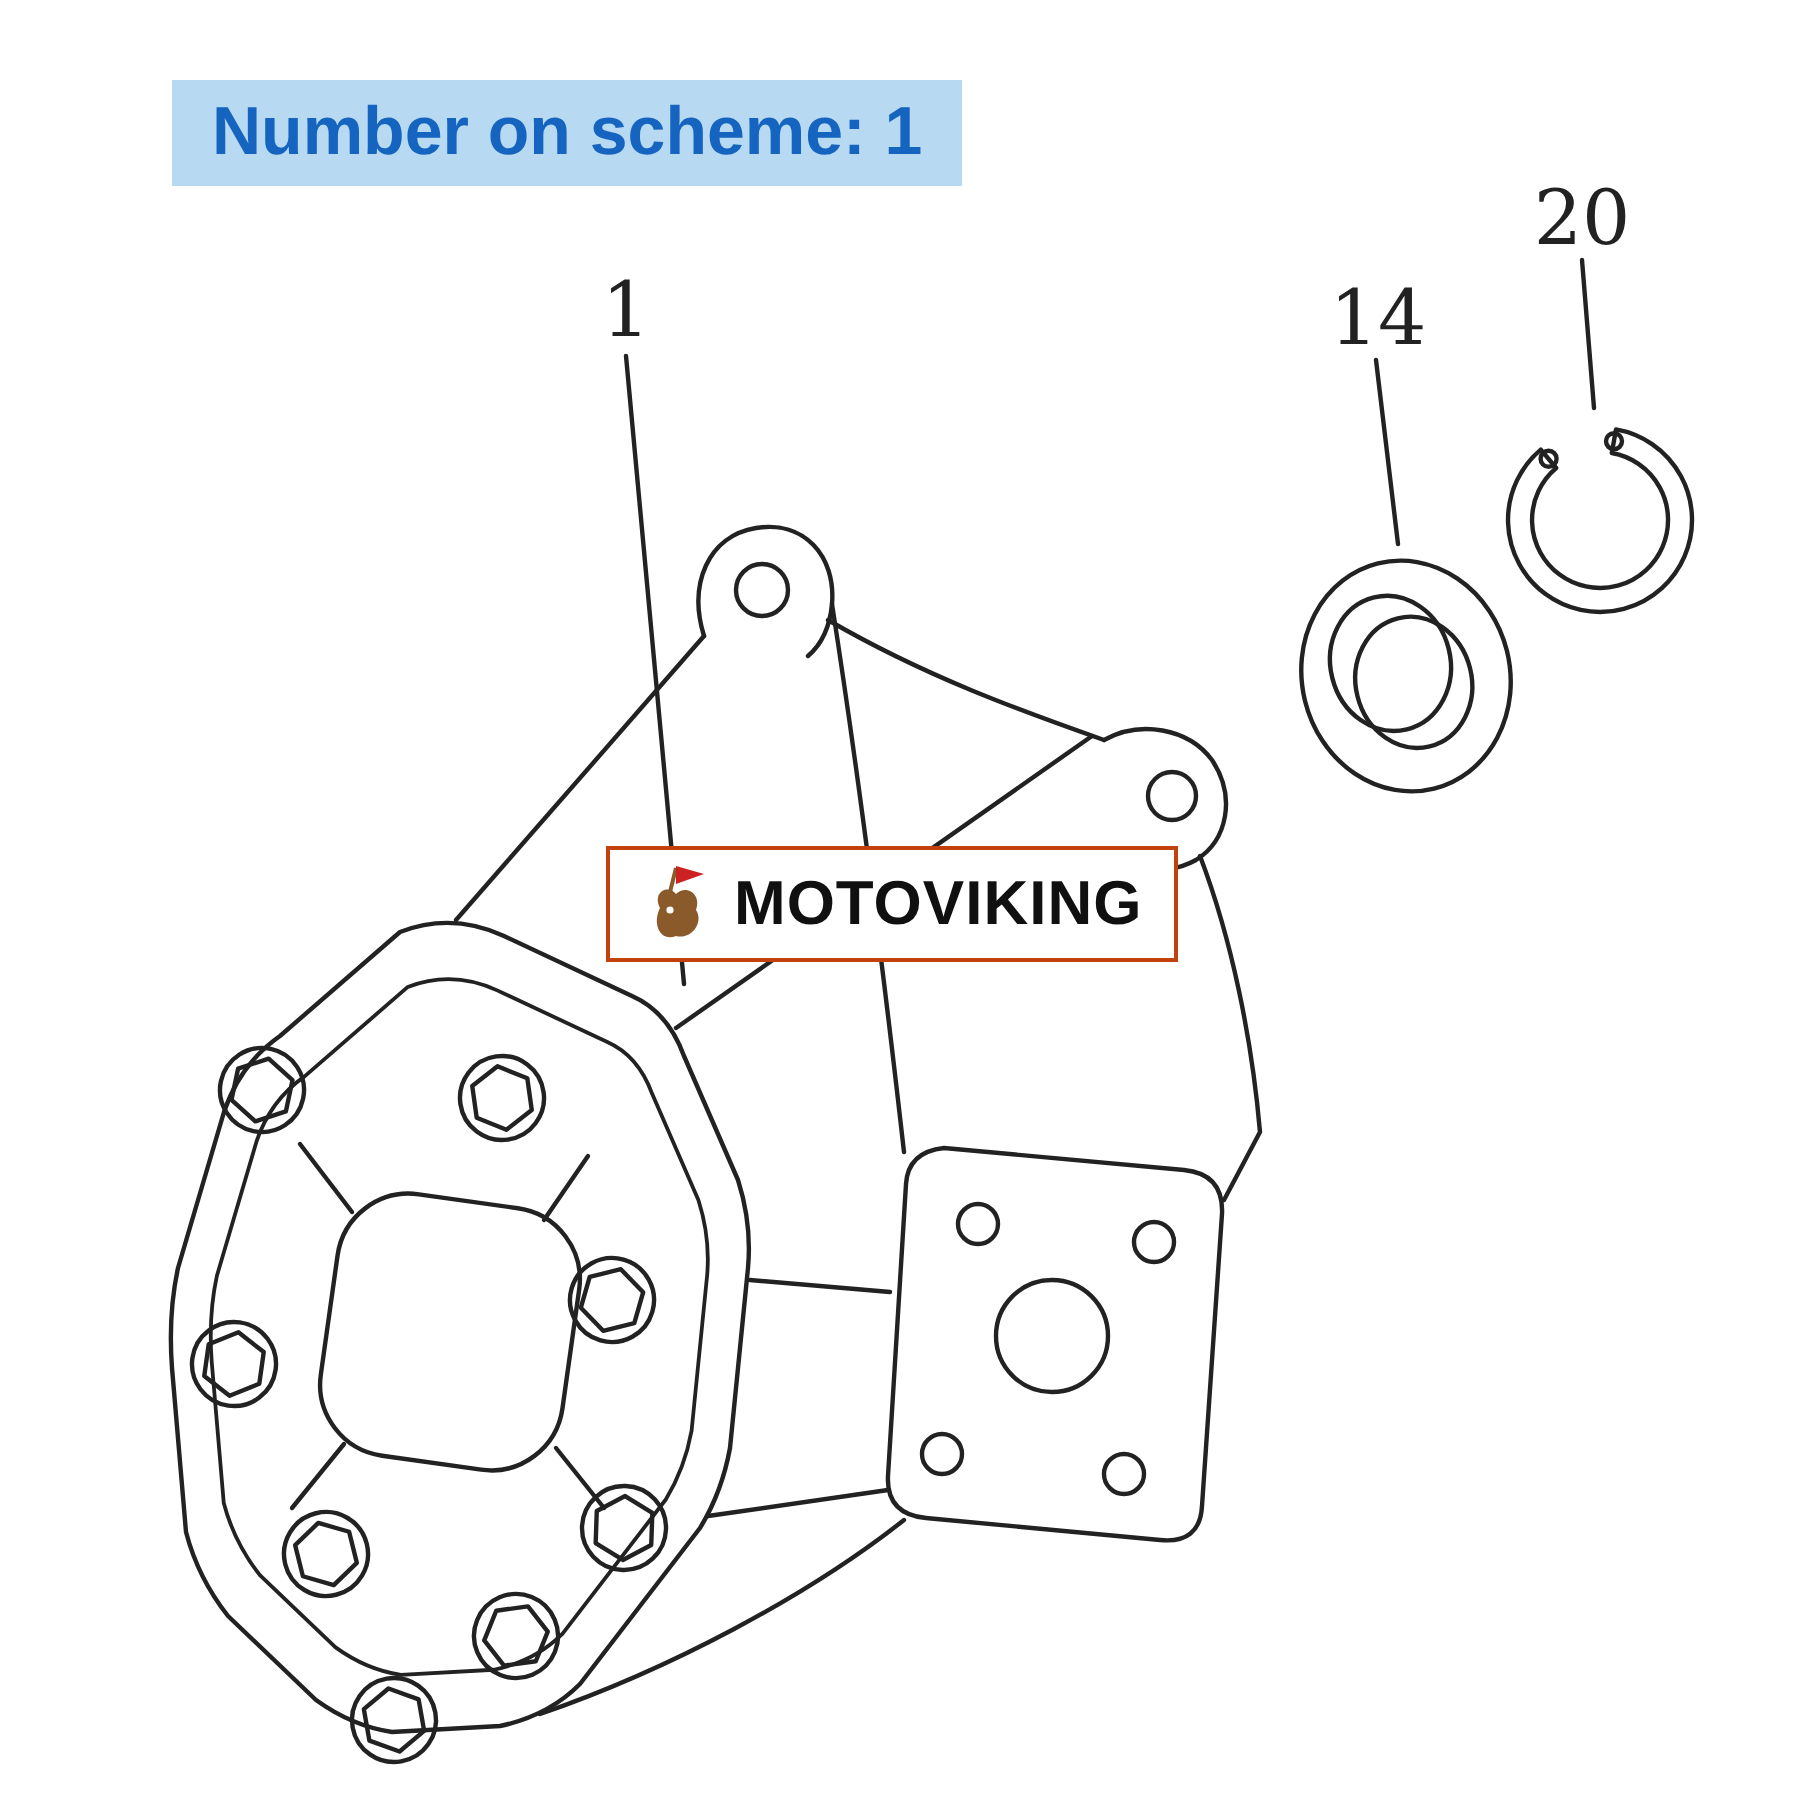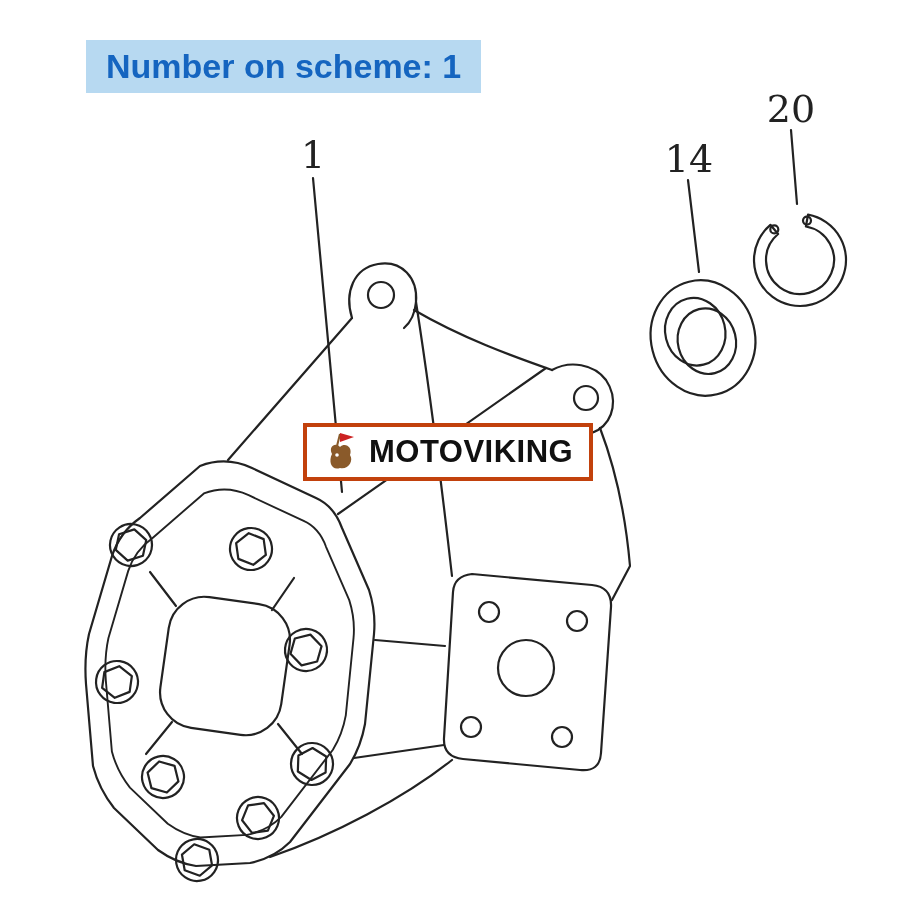--- a/index.html
+++ b/index.html
@@ -24,21 +24,21 @@
   .ln{
     fill:none;stroke:var(--line);stroke-width:2.2;
     stroke-linecap:round;stroke-linejoin:round;
   }
   .part-label{
     font-family:"DejaVu Serif", serif;
     font-size:38px;fill:var(--line);text-anchor:middle;
   }
   .watermark{
     position:absolute;left:303px;top:423px;height:58px;
-    background:#ffffff;border:4px solid #c2410c;
+    background:#ffffff;border:2px solid #c2410c;
     display:flex;align-items:center;gap:10px;padding:0 16px;
     box-sizing:border-box;
   }
   .watermark-text{
     font-weight:bold;font-size:31px;letter-spacing:0.5px;color:#101010;
     white-space:nowrap;
   }
 </style>
 </head>
 <body>

